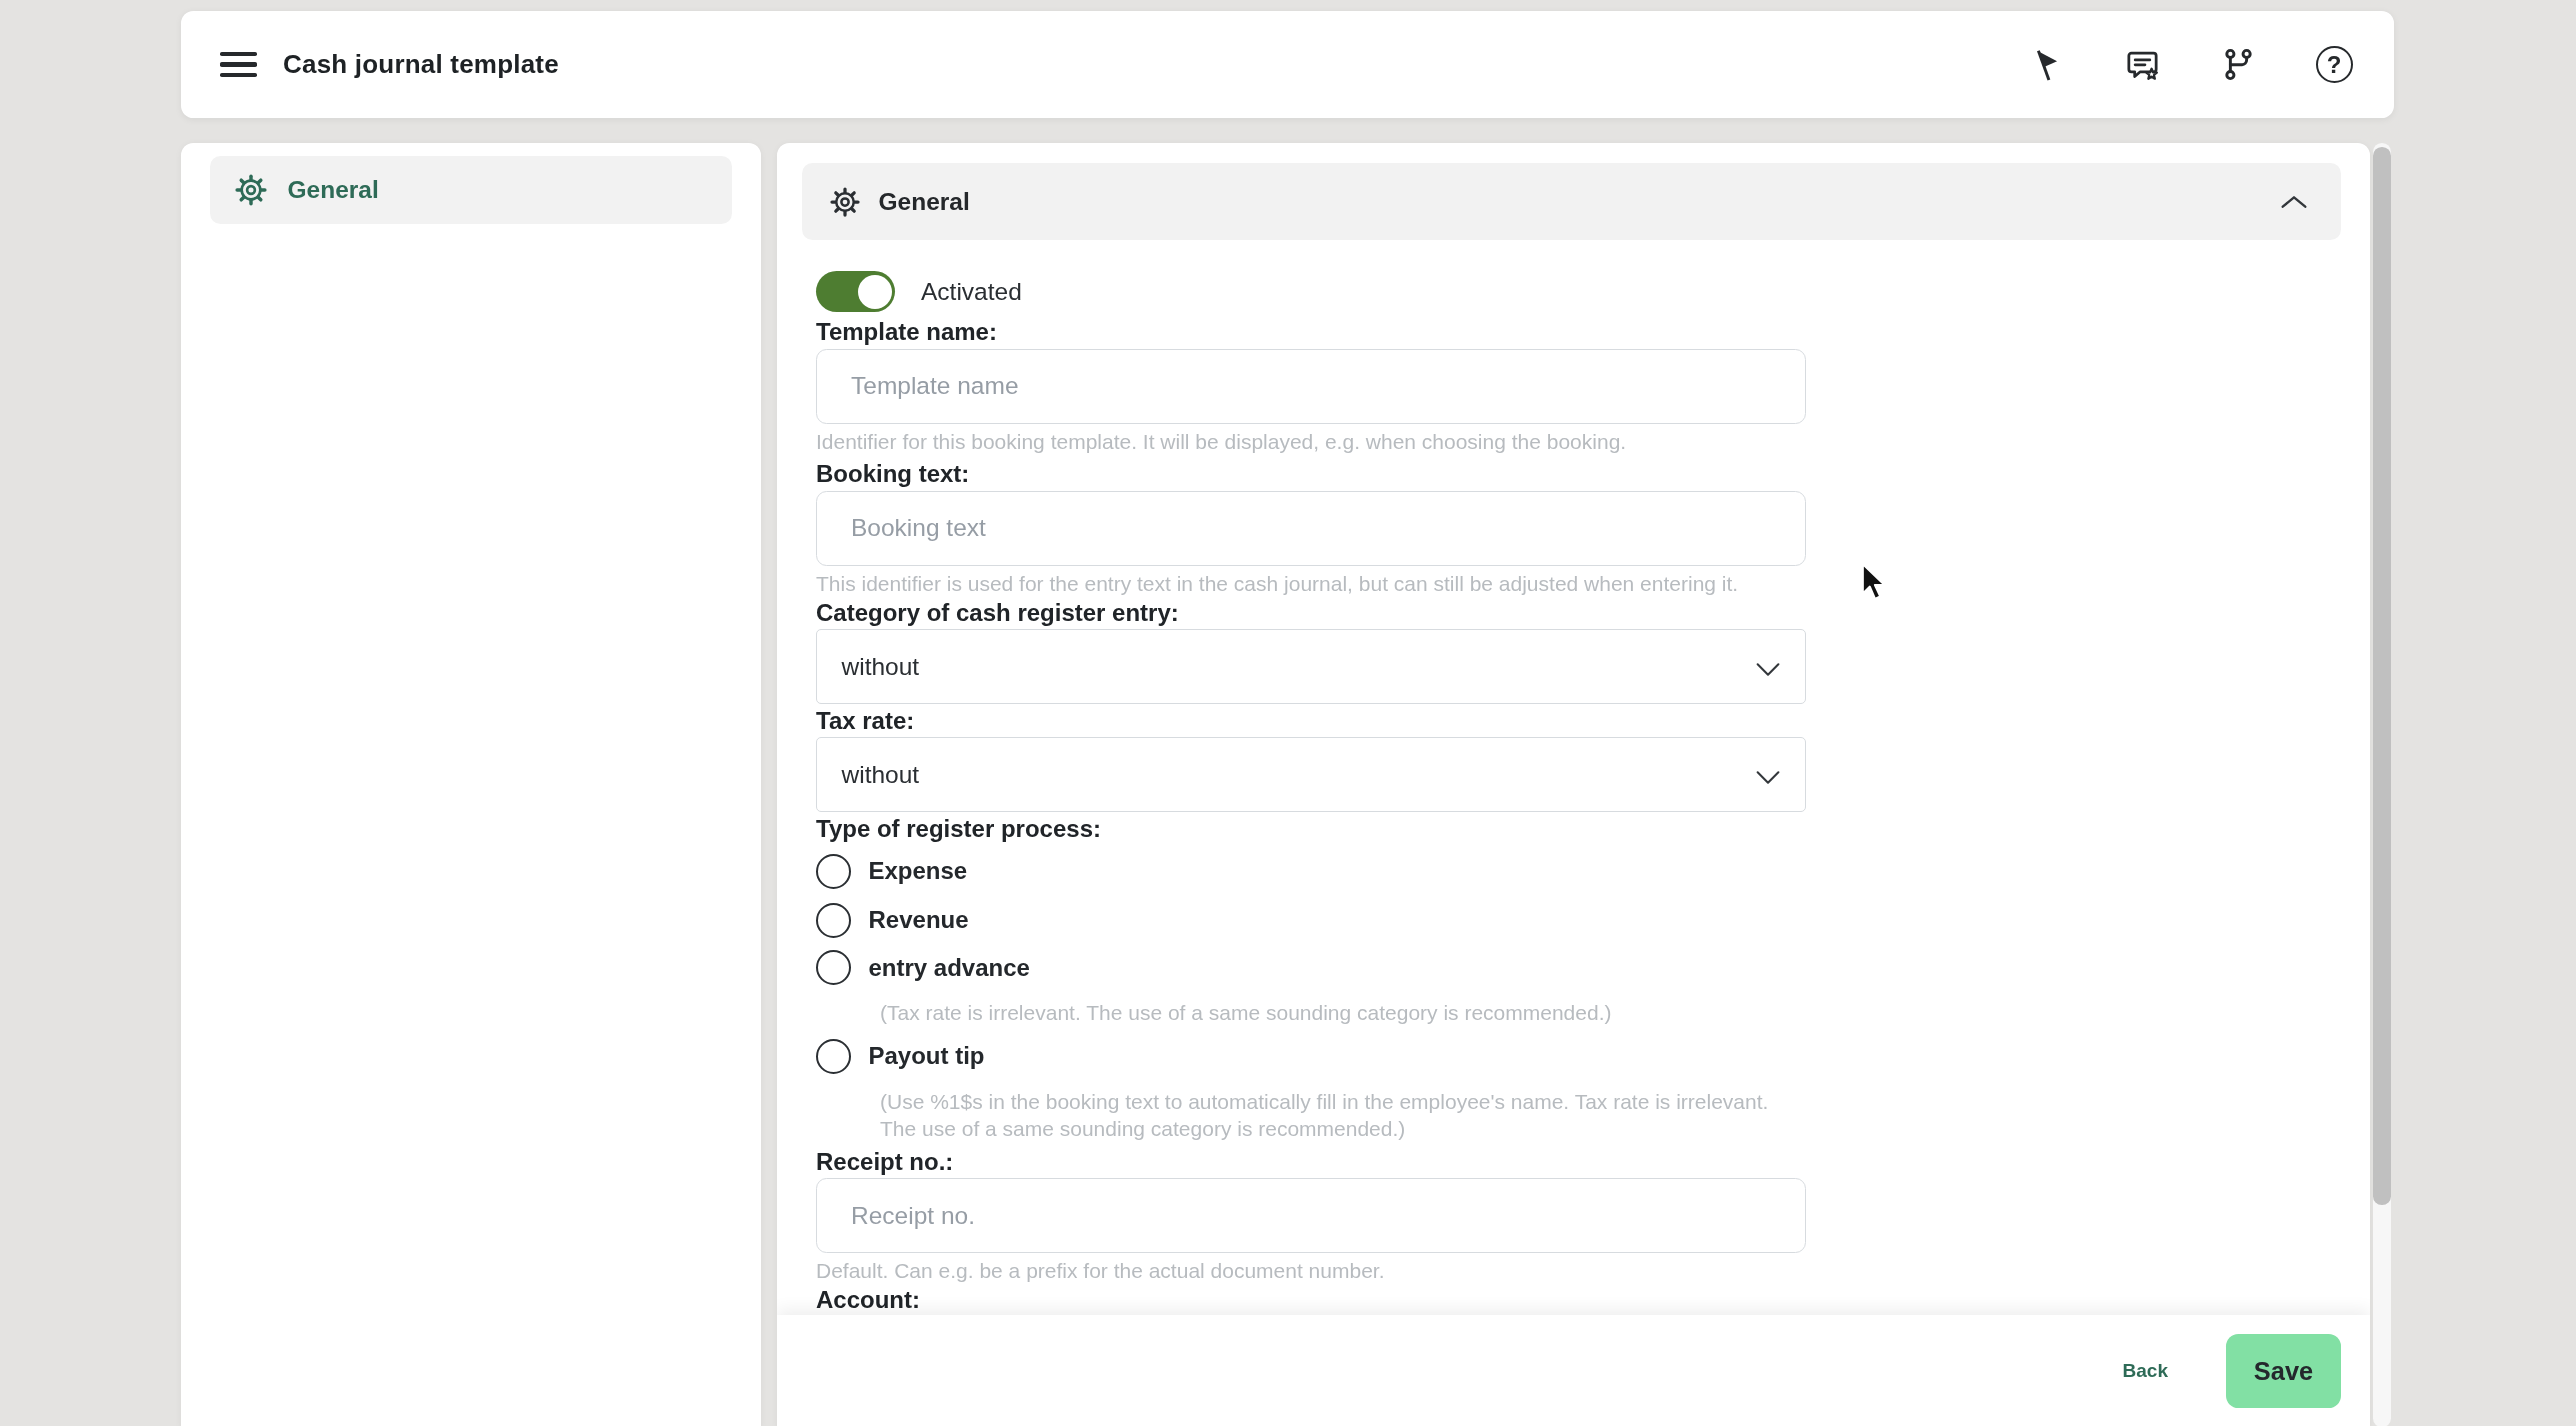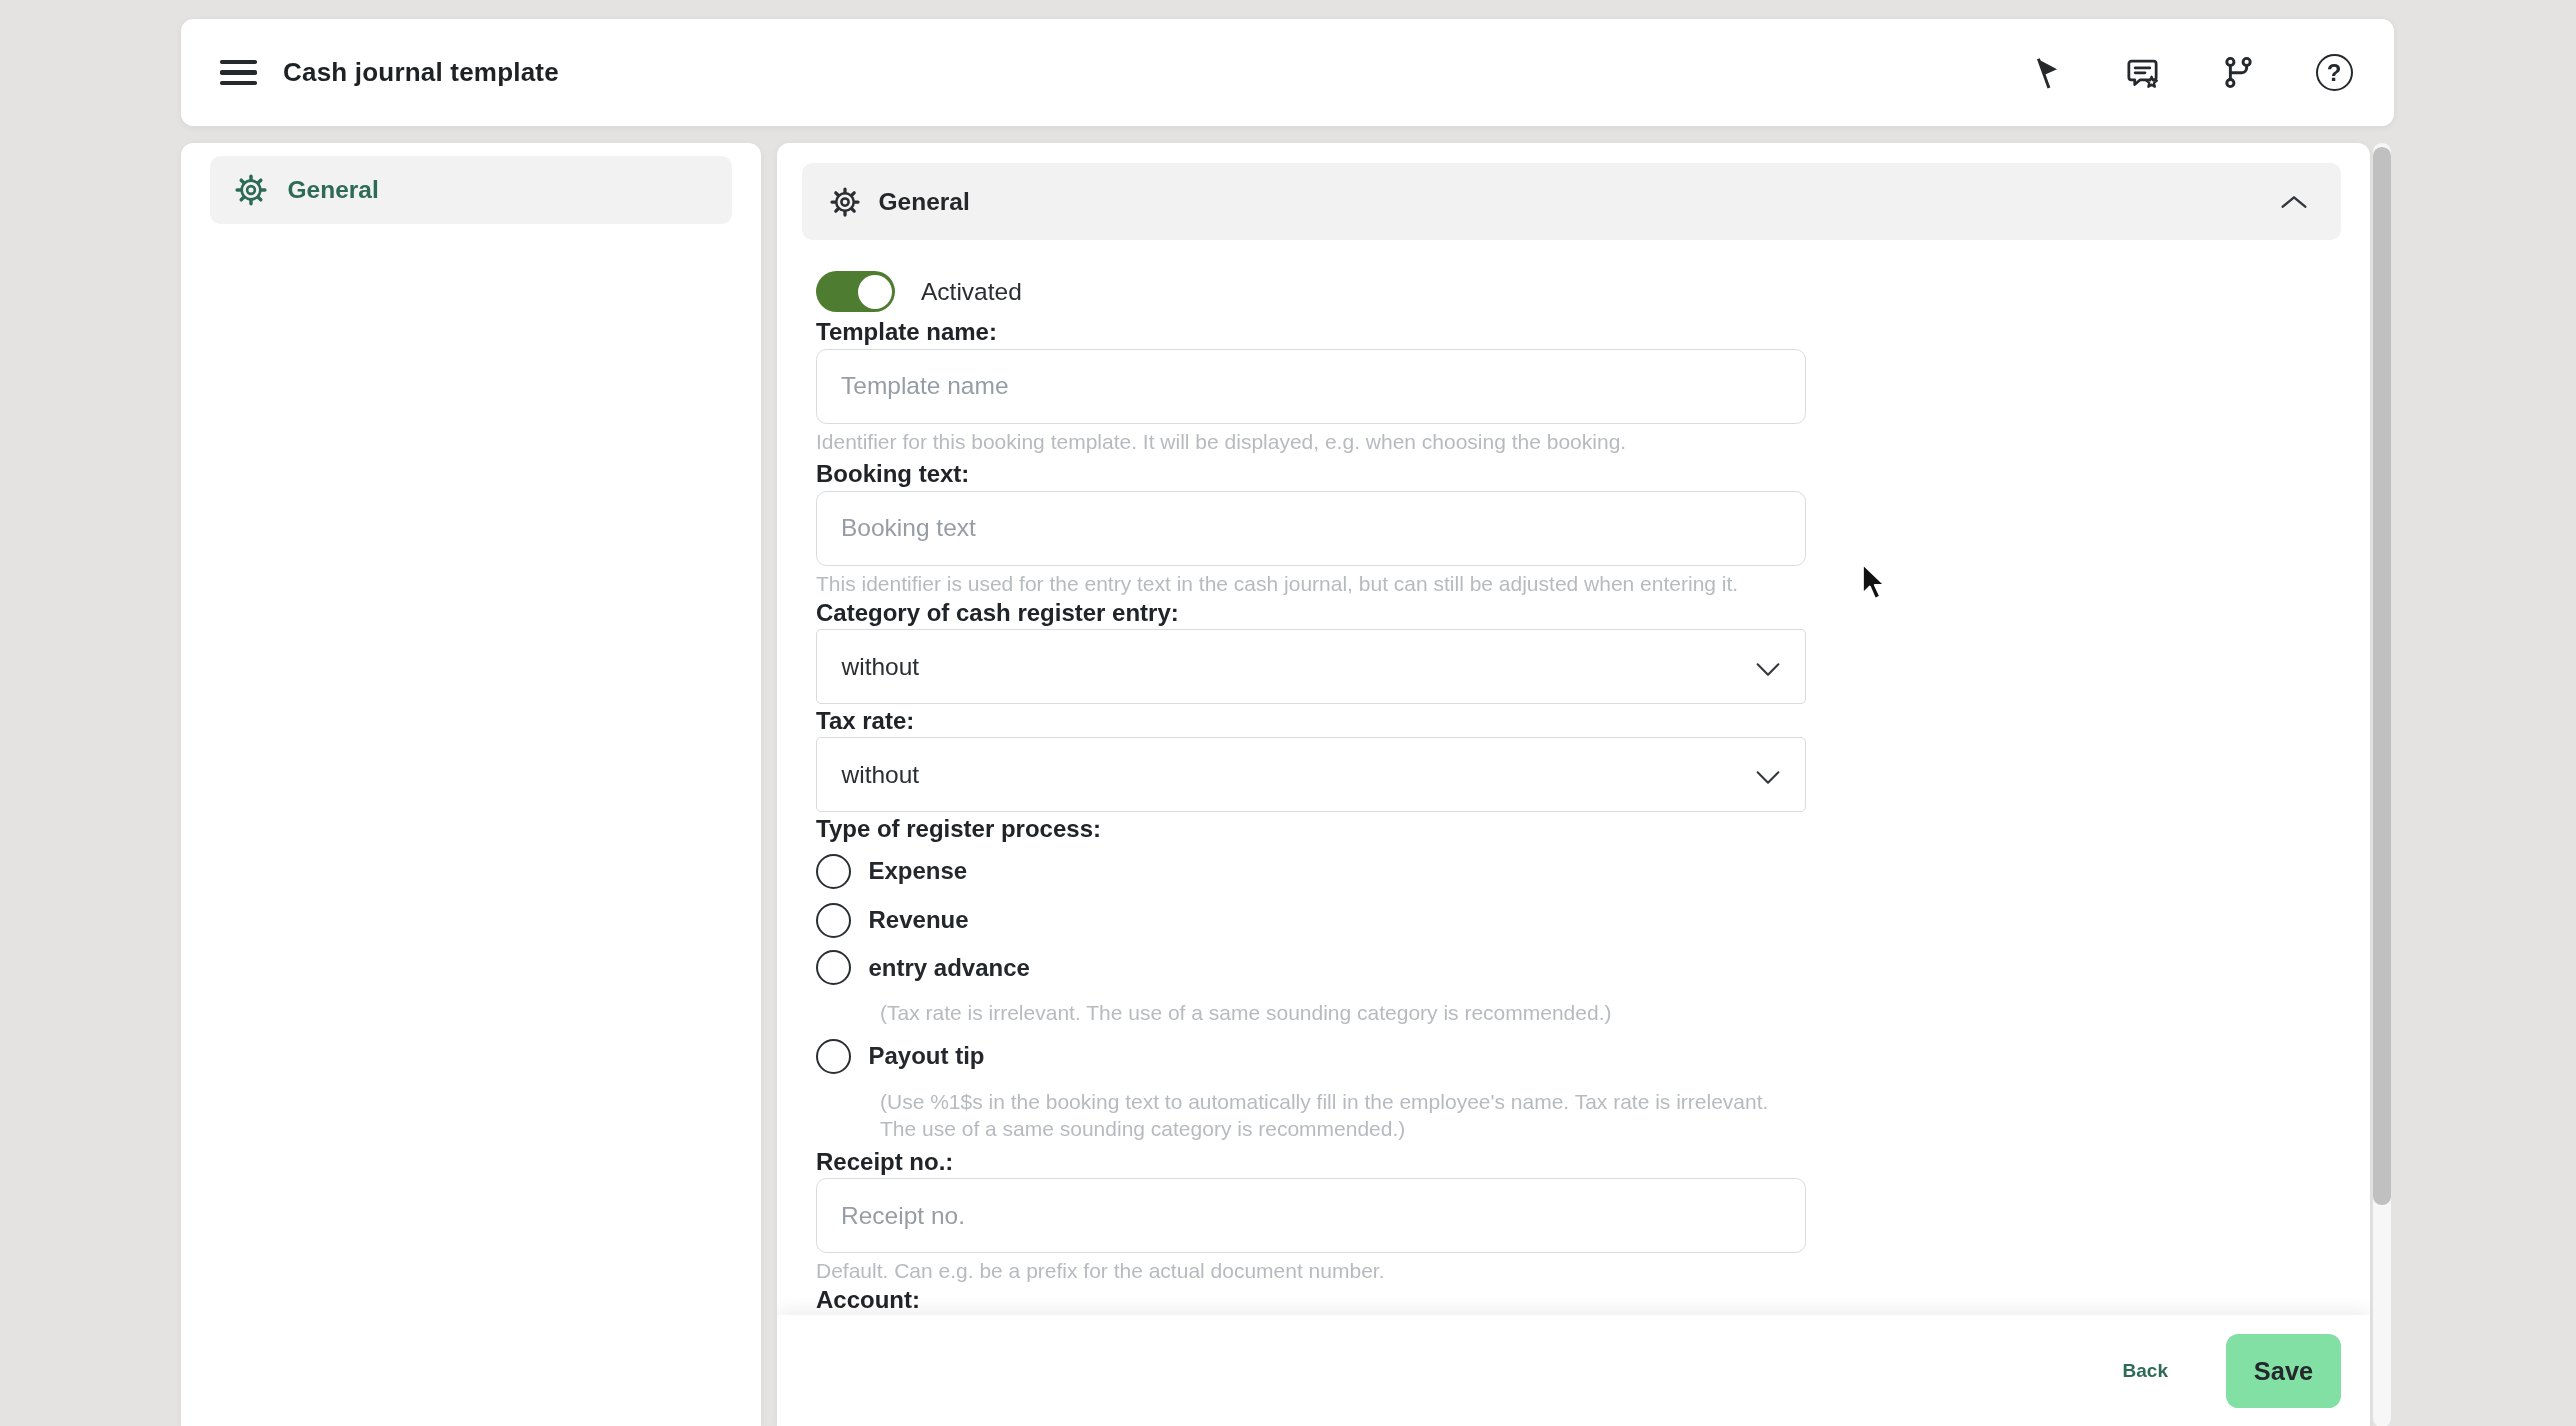--- a/index.html
+++ b/index.html
@@ -7,21 +7,21 @@
   body {
     background: #e4e3e1;
     font-family: "Liberation Sans", sans-serif;
     color: #24282c;
     overflow: hidden;
   }
   #app { position: relative; width: 2576px; height: 1426px; }
 
   
   .topbar {
-    position: absolute; left: 181px; top: 19px; width: 2213px; height: 107px;
+    position: absolute; left: 181px; top: 11px; width: 2213px; height: 107px;
     background: #ffffff; border-radius: 12.3px;
     box-shadow: 0 1.8px 7px rgba(0,0,0,0.06);
     display: flex; align-items: center; padding: 0 39px;
   }
   .hamburger { width: 37px; height: 26px; display: flex; flex-direction: column; justify-content: space-between; cursor: pointer; }
   .hamburger span { display: block; height: 4.4px; border-radius: 1.8px; background: #26292c; }
   .topbar-title { margin-left: 26px; font-size: 26px; font-weight: 700; color: #1e2225; letter-spacing: 0.2px; }
   .topbar-spacer { flex: 1; }
   .iconbtn {
     width: 42px; height: 42px; margin-left: 54px;
@@ -75,21 +75,21 @@
     position: absolute; right: 3.5px; top: 3.5px; width: 34px; height: 34px;
     border-radius: 50%; background: #ffffff;
   }
   .toggle-label { margin-left: 26px; font-size: 24.5px; color: #2a2e32; }
 
   .fld-label { margin-top: 7px; font-size: 24px; line-height: 26px; font-weight: 700; color: #202428; }
   .fld-label.tight { margin-top: 3.5px; }
   .txt-input {
     margin-top: 3.5px; width: 100%; height: 75px;
     border: 1.8px solid #d7dbdf; border-radius: 10.5px;
-    padding: 0 24px; font-size: 24.5px; color: #2a2e32; background: #fff;
+    padding: 0 34px; font-size: 24.5px; color: #2a2e32; background: #fff;
     font-family: "Liberation Sans", sans-serif; outline: none; display: block;
   }
   .txt-input::placeholder { color: #969da5; }
   .helper { margin-top: 6.1px; font-size: 21px; line-height: 24.5px; color: #b7bbbf; }
   .select {
     margin-top: 3.5px; position: relative; width: 100%; height: 75px;
     border: 1.8px solid #d7dbdf; border-radius: 5px;
     display: flex; align-items: center; padding: 0 61px 0 24.5px;
     font-size: 24.5px; color: #2a2e32; cursor: pointer; background: #fff;
   }

